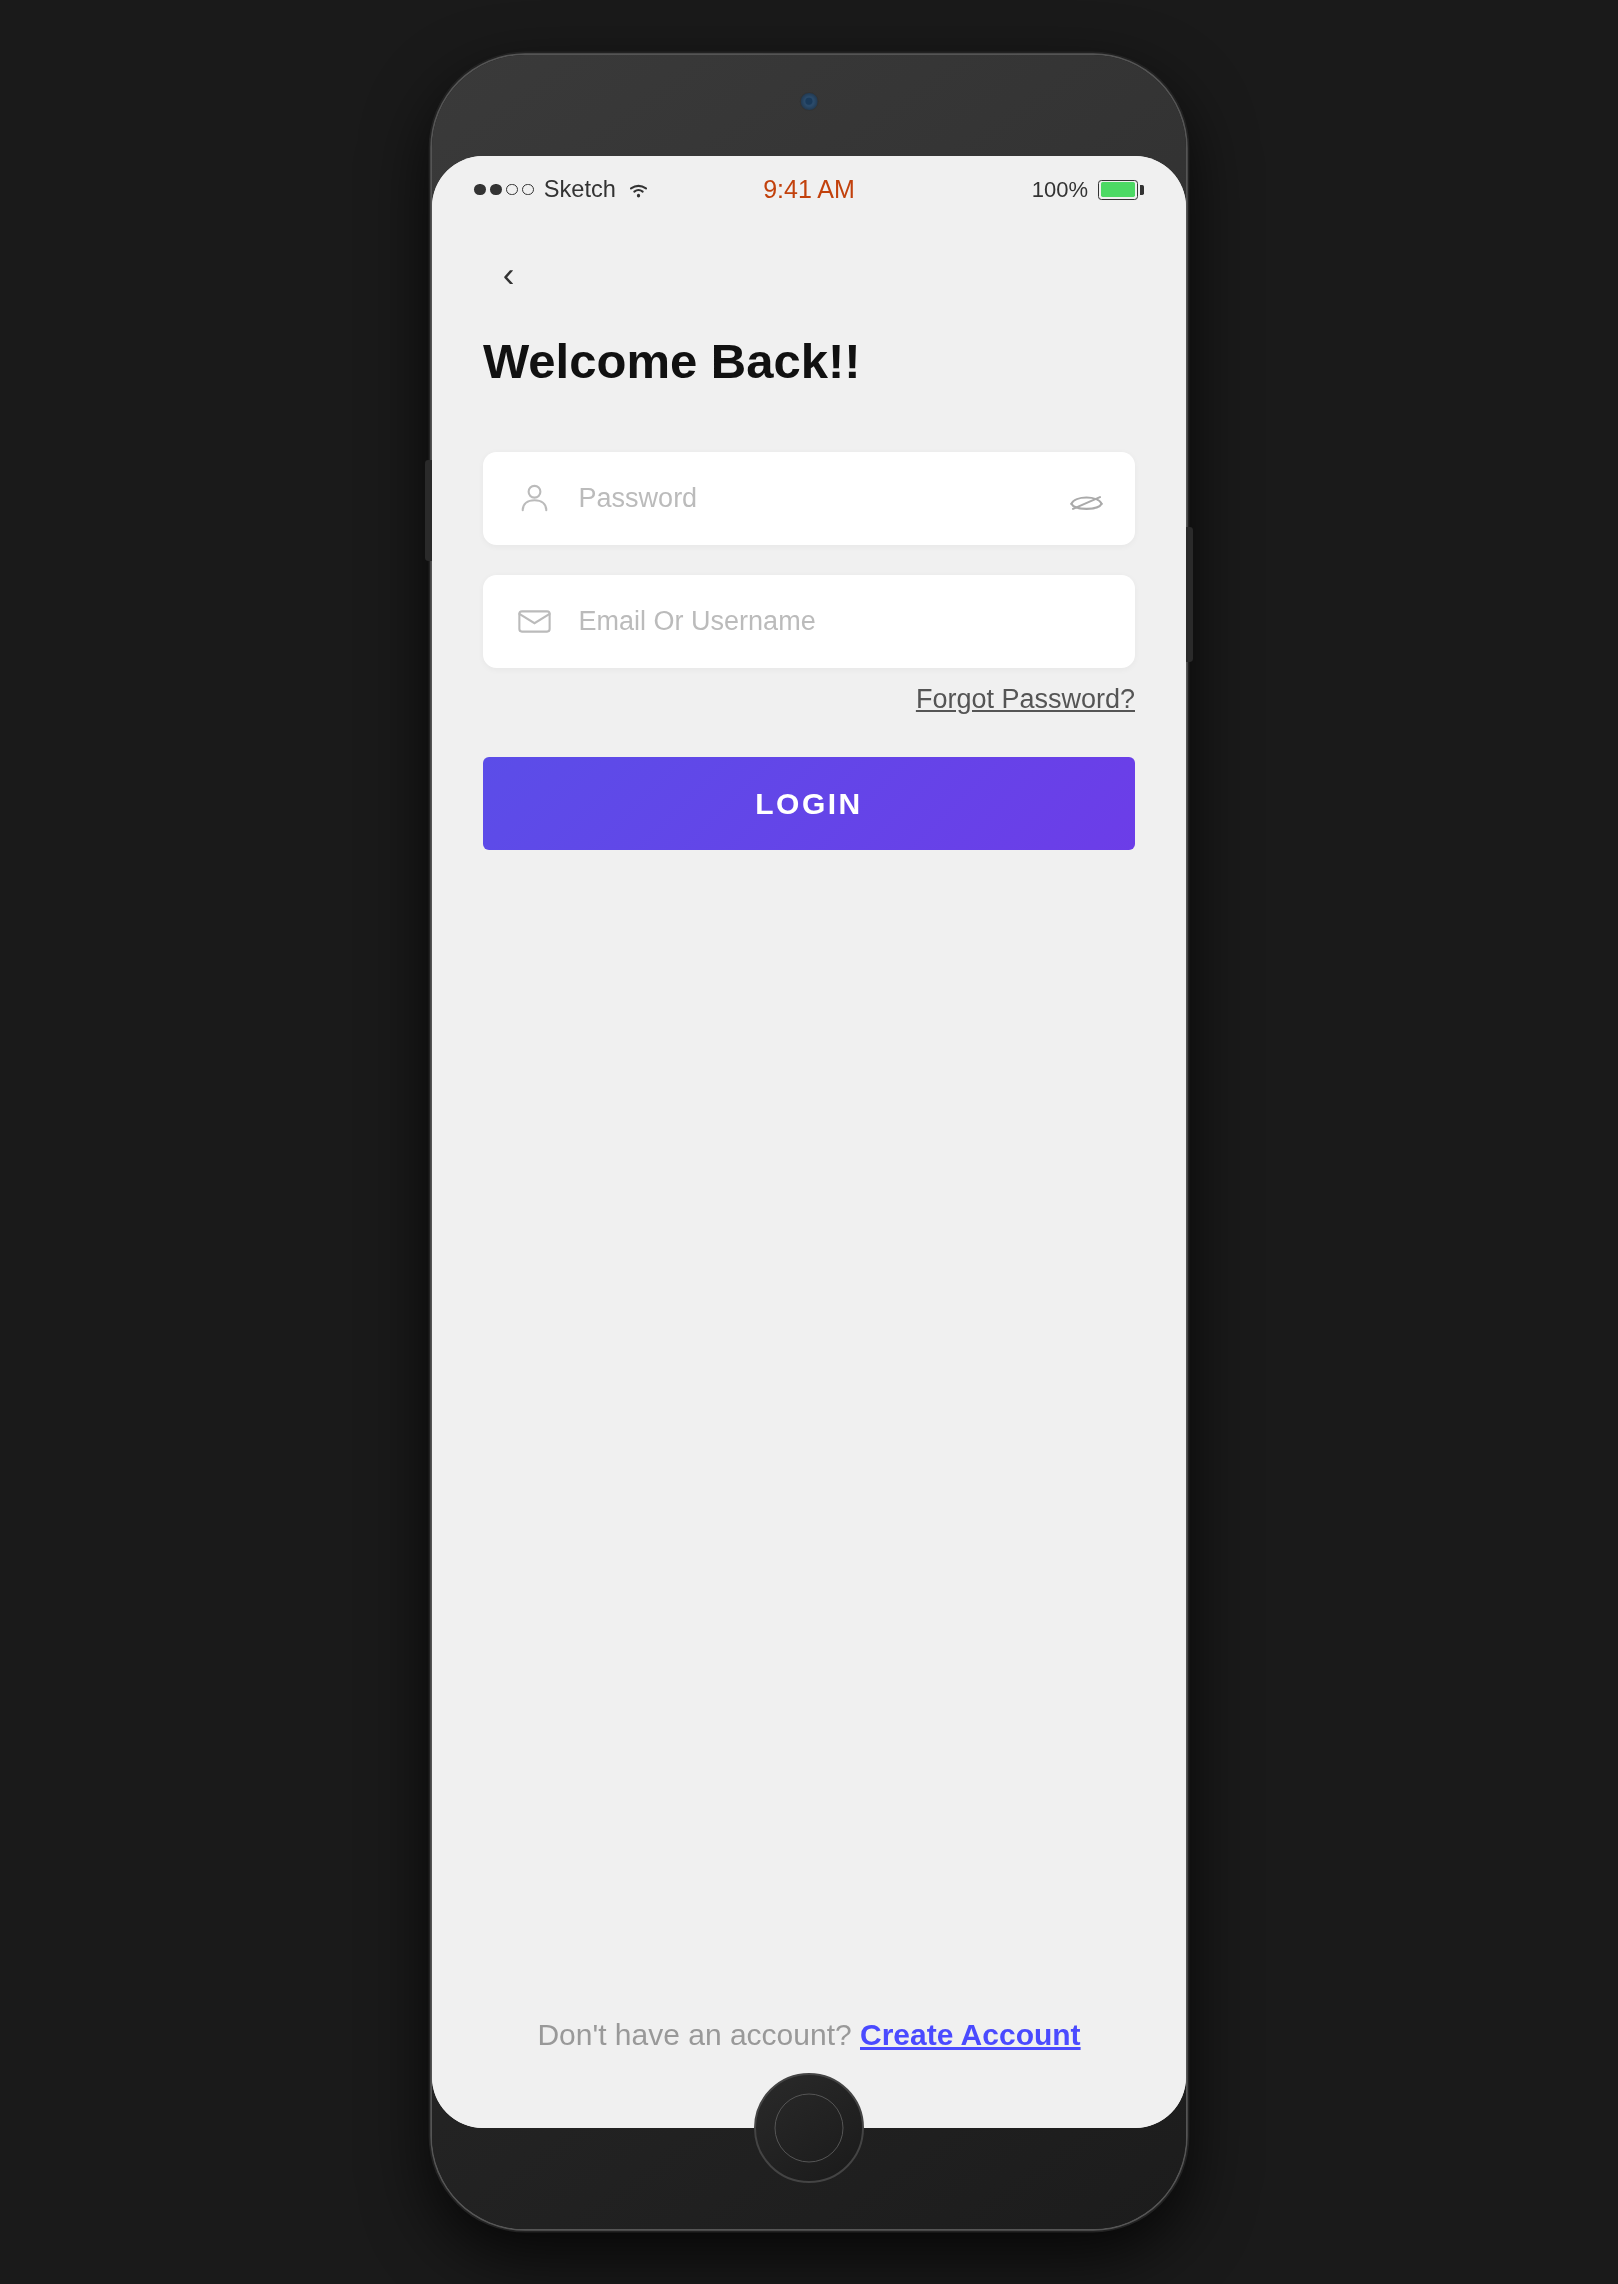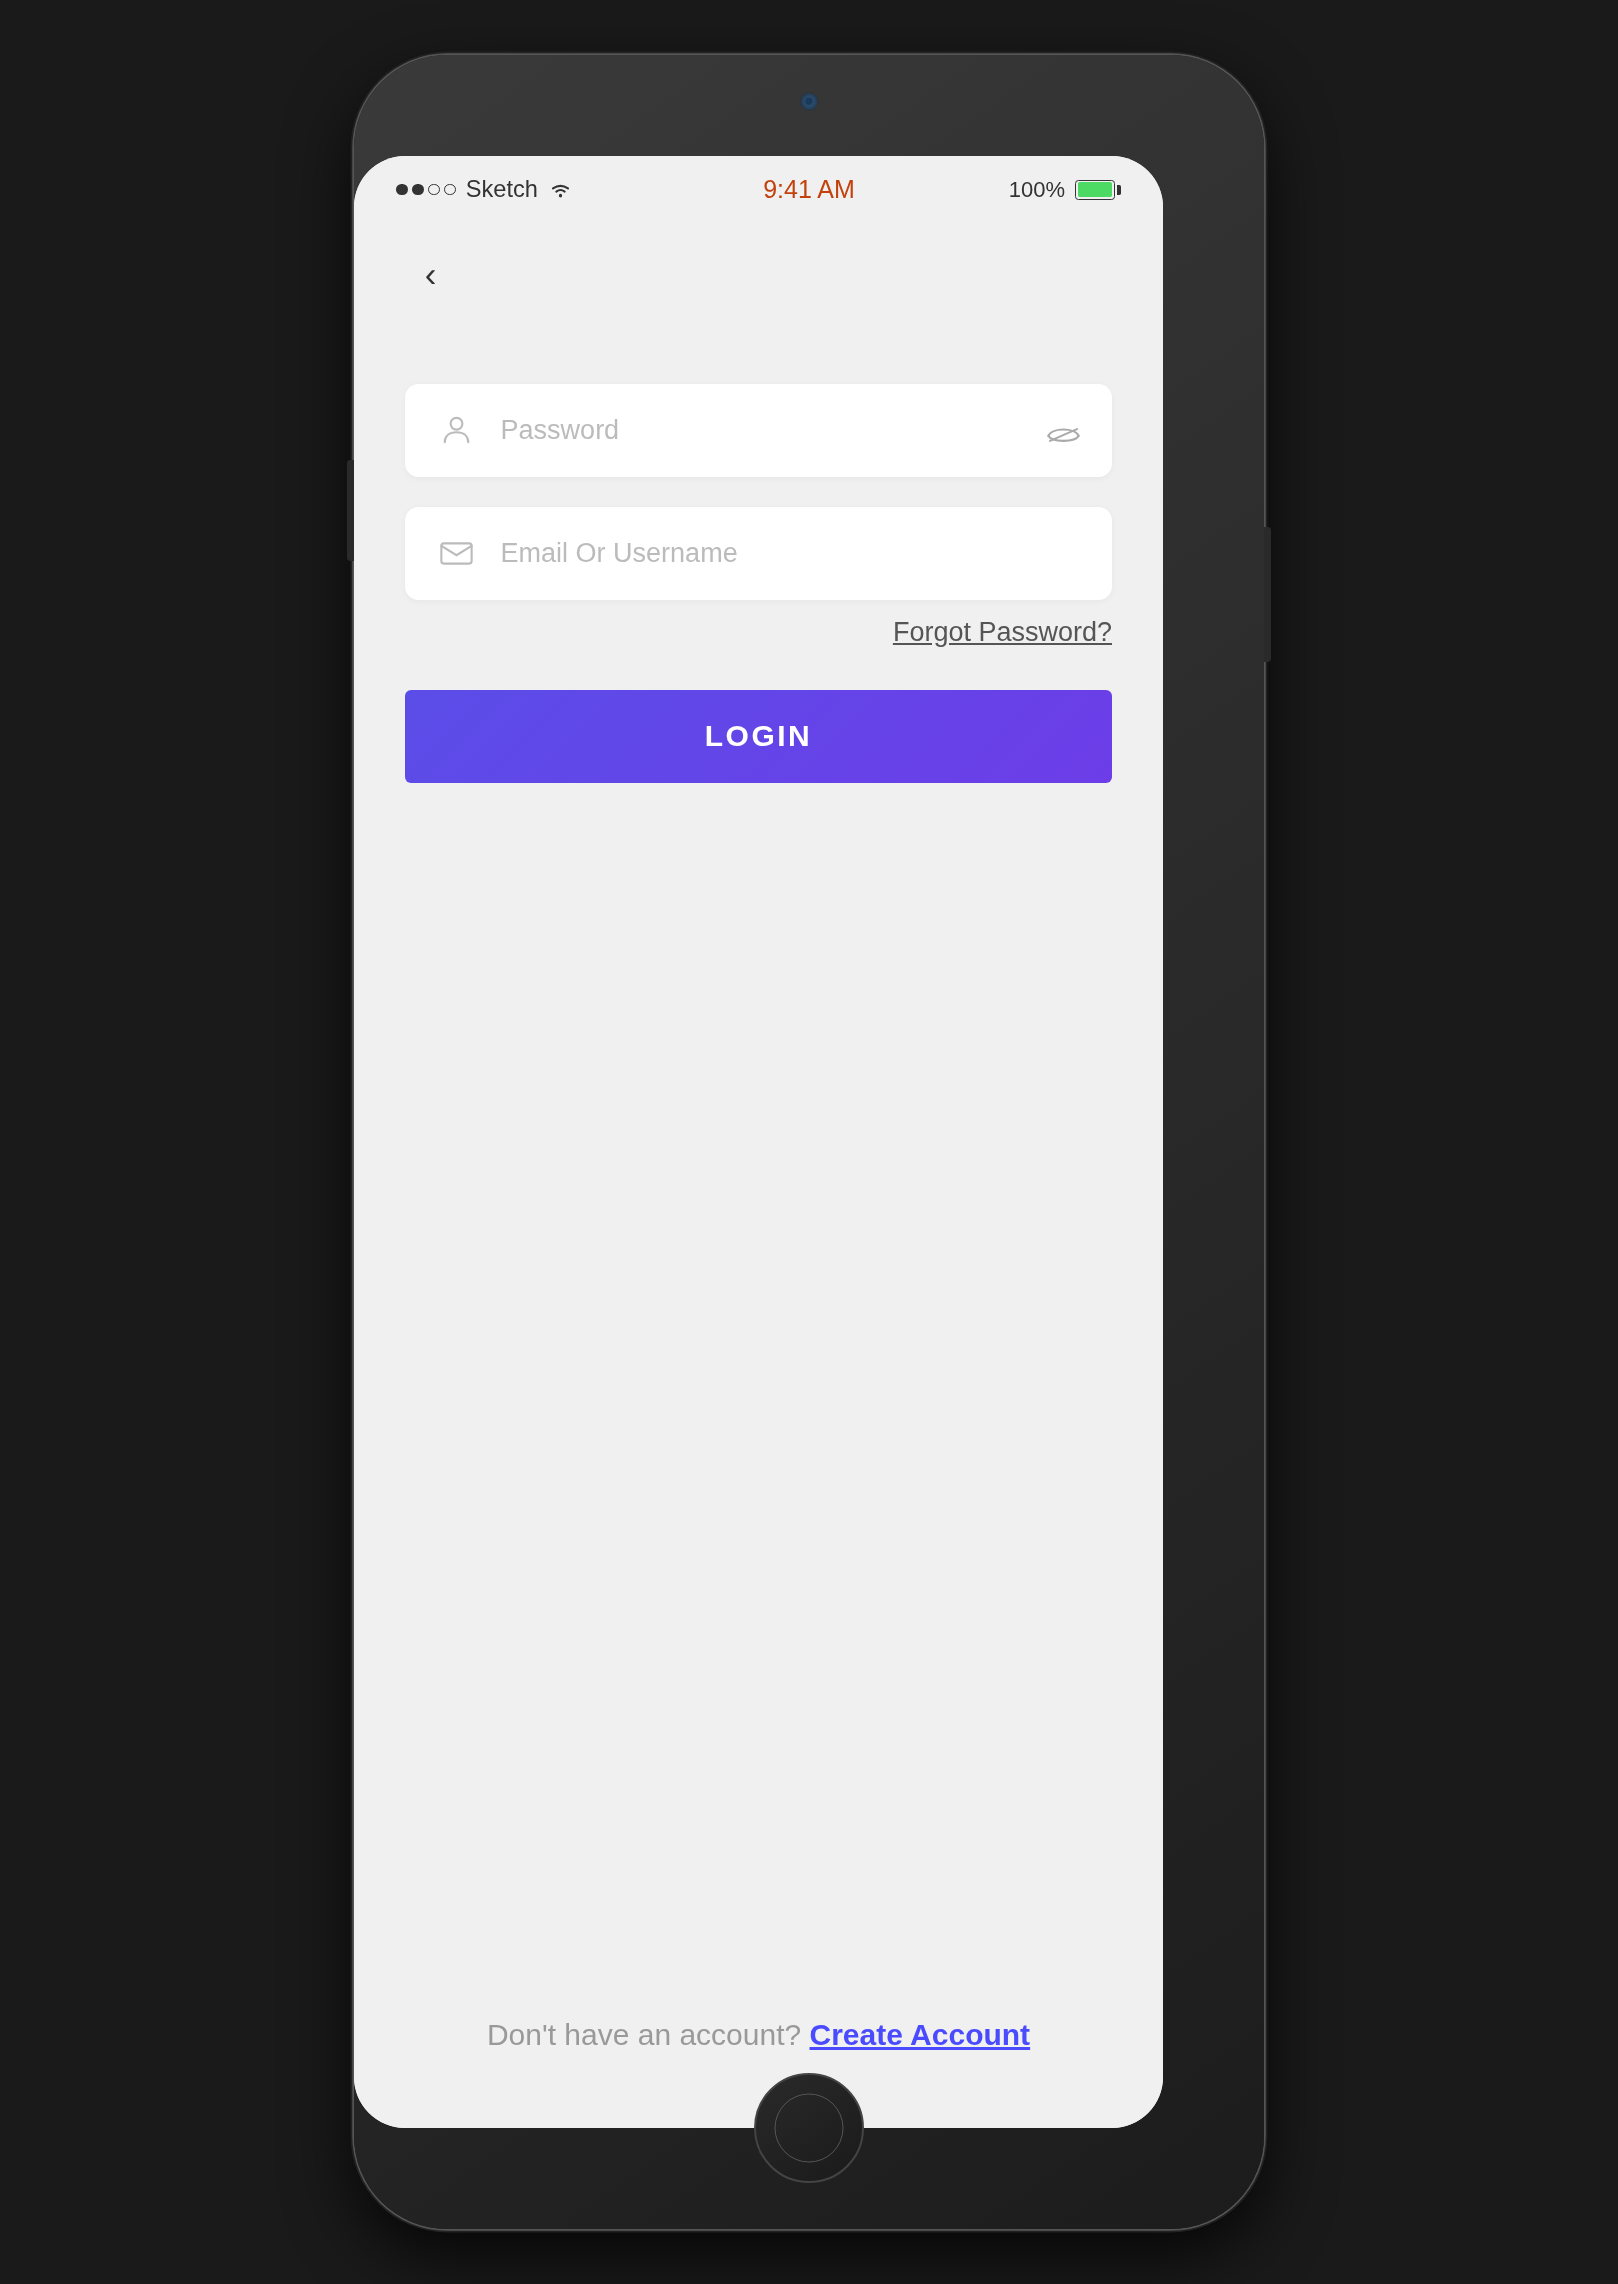--- a/index.html
+++ b/index.html
@@ -8,27 +8,27 @@
       width: 1618px;
       height: 2284px;
       background: #1a1a1a;
       display: flex;
       align-items: center;
       justify-content: center;
       font-family: -apple-system, BlinkMacSystemFont, 'Helvetica Neue', sans-serif;
     }
 
     .device-outer {
-      width: 910px;
+      width: 754px;
       height: 2174px;
       background: linear-gradient(145deg, #3a3a3a, #1c1c1c);
       border-radius: 93px;
       display: flex;
       align-items: center;
-      justify-content: flex-start;
+      justify-content: flex-end;
       box-shadow:
         0 0 0 1.7px #555,
         0 0 0 3.4px #222,
         0 25px 67px rgba(0,0,0,0.8);
       position: relative;
     }
 
     
     .device-outer::before {
       content: '';
@@ -394,20 +394,21 @@
       </div>
     </div>
 
     <div class="screen-content">
 
       <div class="back-button">
         <span class="back-chevron">‹</span>
       </div>
 
       <div class="heading-section">
+        <h1 class="welcome-title">Welcome Back!!</h1>
       </div>
 
       <div class="form-section">
 
         <div class="input-container">
           <div class="input-icon">
             <svg viewBox="0 0 44 44" fill="none" xmlns="http://www.w3.org/2000/svg">
 
               <circle cx="22" cy="14" r="7" stroke="#bbb" stroke-width="2.5" fill="none"></circle>
               <path d="M8 36 C8 28 14 24 22 24 C30 24 36 28 36 36" stroke="#bbb" stroke-width="2.5" stroke-linecap="round" fill="none"></path>

